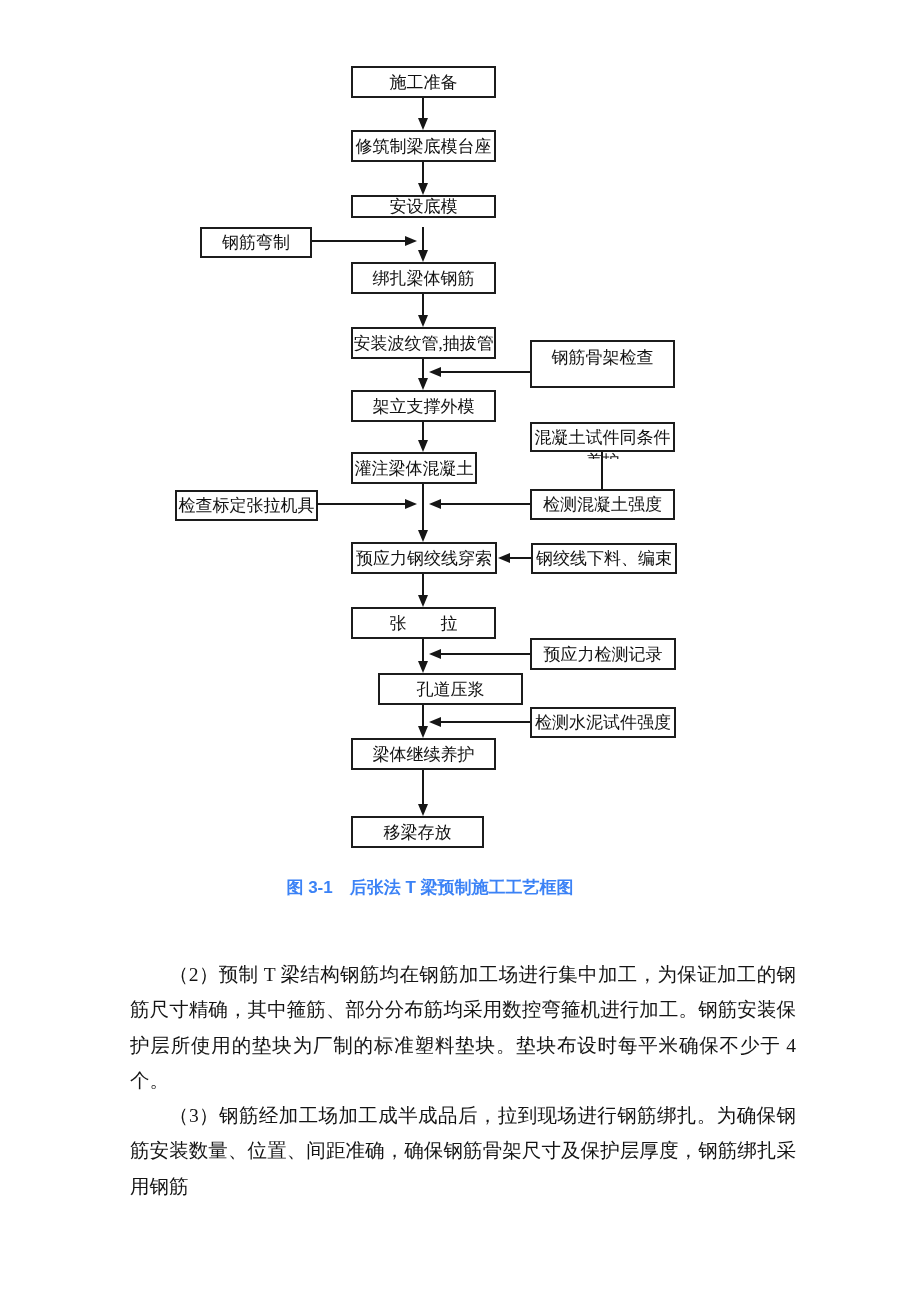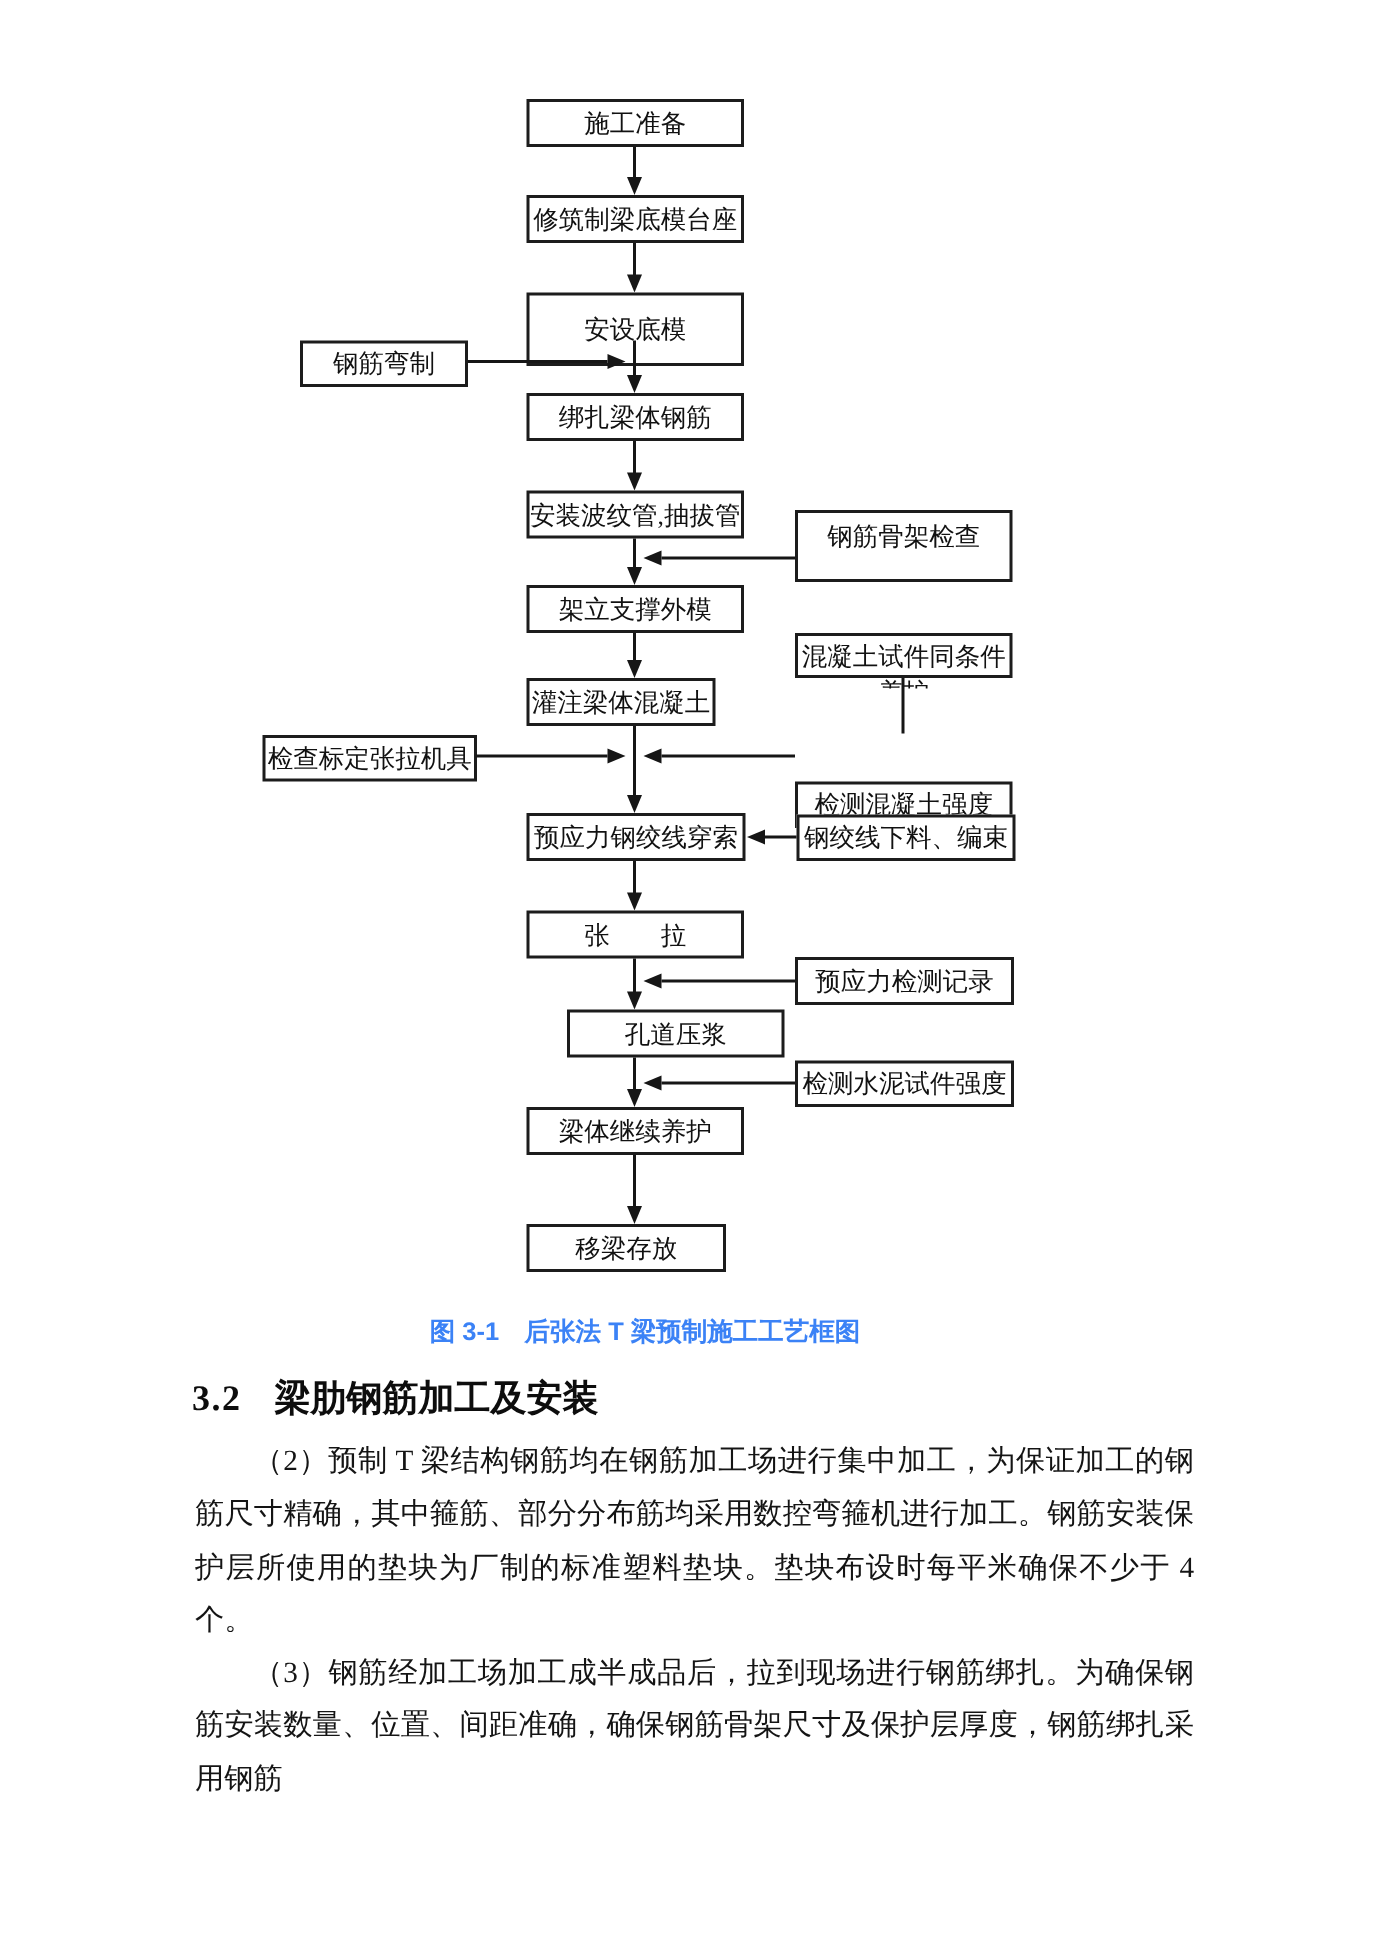--- a/index.html
+++ b/index.html
@@ -67,38 +67,38 @@
 </style>
 </head>
 <body>
 
 <div class="page">
 
   <div>
 
     <div class="fc-box" style="left:351px;top:66px;width:145px;height:32px;">施工准备</div>
     <div class="fc-box" style="left:351px;top:130px;width:145px;height:32px;">修筑制梁底模台座</div>
-    <div class="fc-box" style="left:351px;top:195px;width:145px;height:49px;">安设底模</div>
+    <div class="fc-box" style="left:351px;top:195px;width:145px;height:23px;">安设底模</div>
     <div class="fc-box" style="left:351px;top:262px;width:145px;height:32px;">绑扎梁体钢筋</div>
     <div class="fc-box" style="left:351px;top:327px;width:145px;height:32px;">安装波纹管,抽拔管</div>
     <div class="fc-box" style="left:351px;top:390px;width:145px;height:32px;">架立支撑外模</div>
     <div class="fc-box" style="left:351px;top:452px;width:126px;height:32px;">灌注梁体混凝土</div>
     <div class="fc-box" style="left:351px;top:542px;width:146px;height:32px;">预应力钢绞线穿索</div>
     <div class="fc-box" style="left:351px;top:607px;width:145px;height:32px;">张　　拉</div>
     <div class="fc-box" style="left:332px;top:673px;width:145px;height:32px;margin-left:46px;">孔道压浆</div>
     <div class="fc-box" style="left:351px;top:738px;width:145px;height:32px;">梁体继续养护</div>
     <div class="fc-box" style="left:351px;top:816px;width:133px;height:32px;">移梁存放</div>
 
     <div class="fc-box" style="left:200px;top:227px;width:112px;height:31px;">钢筋弯制</div>
     <div class="fc-box" style="left:175px;top:490px;width:143px;height:31px;">检查标定张拉机具</div>
 
     <div class="fc-box top-align" style="left:530px;top:340px;width:145px;height:48px;">钢筋骨架检查</div>
     <div class="fc-box" style="left:530px;top:422px;width:145px;height:30px;">混凝土试件同条件</div>
     <div class="clip-text">养护</div>
-    <div class="fc-box" style="left:530px;top:489px;width:145px;height:31px;margin-top:32px;">检测混凝土强度</div>
+    <div class="fc-box" style="left:530px;top:489px;width:145px;height:31px;">检测混凝土强度</div>
     <div class="fc-box" style="left:531px;top:543px;width:146px;height:31px;">钢绞线下料、编束</div>
     <div class="fc-box" style="left:530px;top:638px;width:146px;height:32px;">预应力检测记录</div>
     <div class="fc-box" style="left:530px;top:707px;width:146px;height:31px;">检测水泥试件强度</div>
 
     <div class="vline" style="top:98px;height:21px;"></div>
       <div class="arr-d" style="top:118px;"></div>
     <div class="vline" style="top:162px;height:22px;"></div>
       <div class="arr-d" style="top:183px;"></div>
     <div class="vline" style="top:227px;height:24px;"></div>
       <div class="arr-d" style="top:250px;"></div>
@@ -138,22 +138,19 @@
     <div class="arr-l" style="top:649px;left:429px;"></div>
 
     <div class="hline" style="top:721px;left:441px;width:89px;"></div>
     <div class="arr-l" style="top:717px;left:429px;"></div>
 
     <div class="vplain" style="left:601px;top:452px;height:37px;"></div>
   </div>
 
   <div class="fig-caption">图 3-1　后张法 T 梁预制施工工艺框图</div>
 
-  <div class="sec-heading">
-    <span class="num">3.2</span><span>梁肋钢筋加工及安装</span>
-  </div>
 
   <div class="body-text">
     <p>（2）预制 T 梁结构钢筋均在钢筋加工场进行集中加工，为保证加工的钢筋尺寸精确，其中箍筋、部分分布筋均采用数控弯箍机进行加工。钢筋安装保护层所使用的垫块为厂制的标准塑料垫块。垫块布设时每平米确保不少于 4 个。</p>
     <p>（3）钢筋经加工场加工成半成品后，拉到现场进行钢筋绑扎。为确保钢筋安装数量、位置、间距准确，确保钢筋骨架尺寸及保护层厚度，钢筋绑扎采用钢筋</p>
   </div>
 
 </div>
 
 </body></html>

